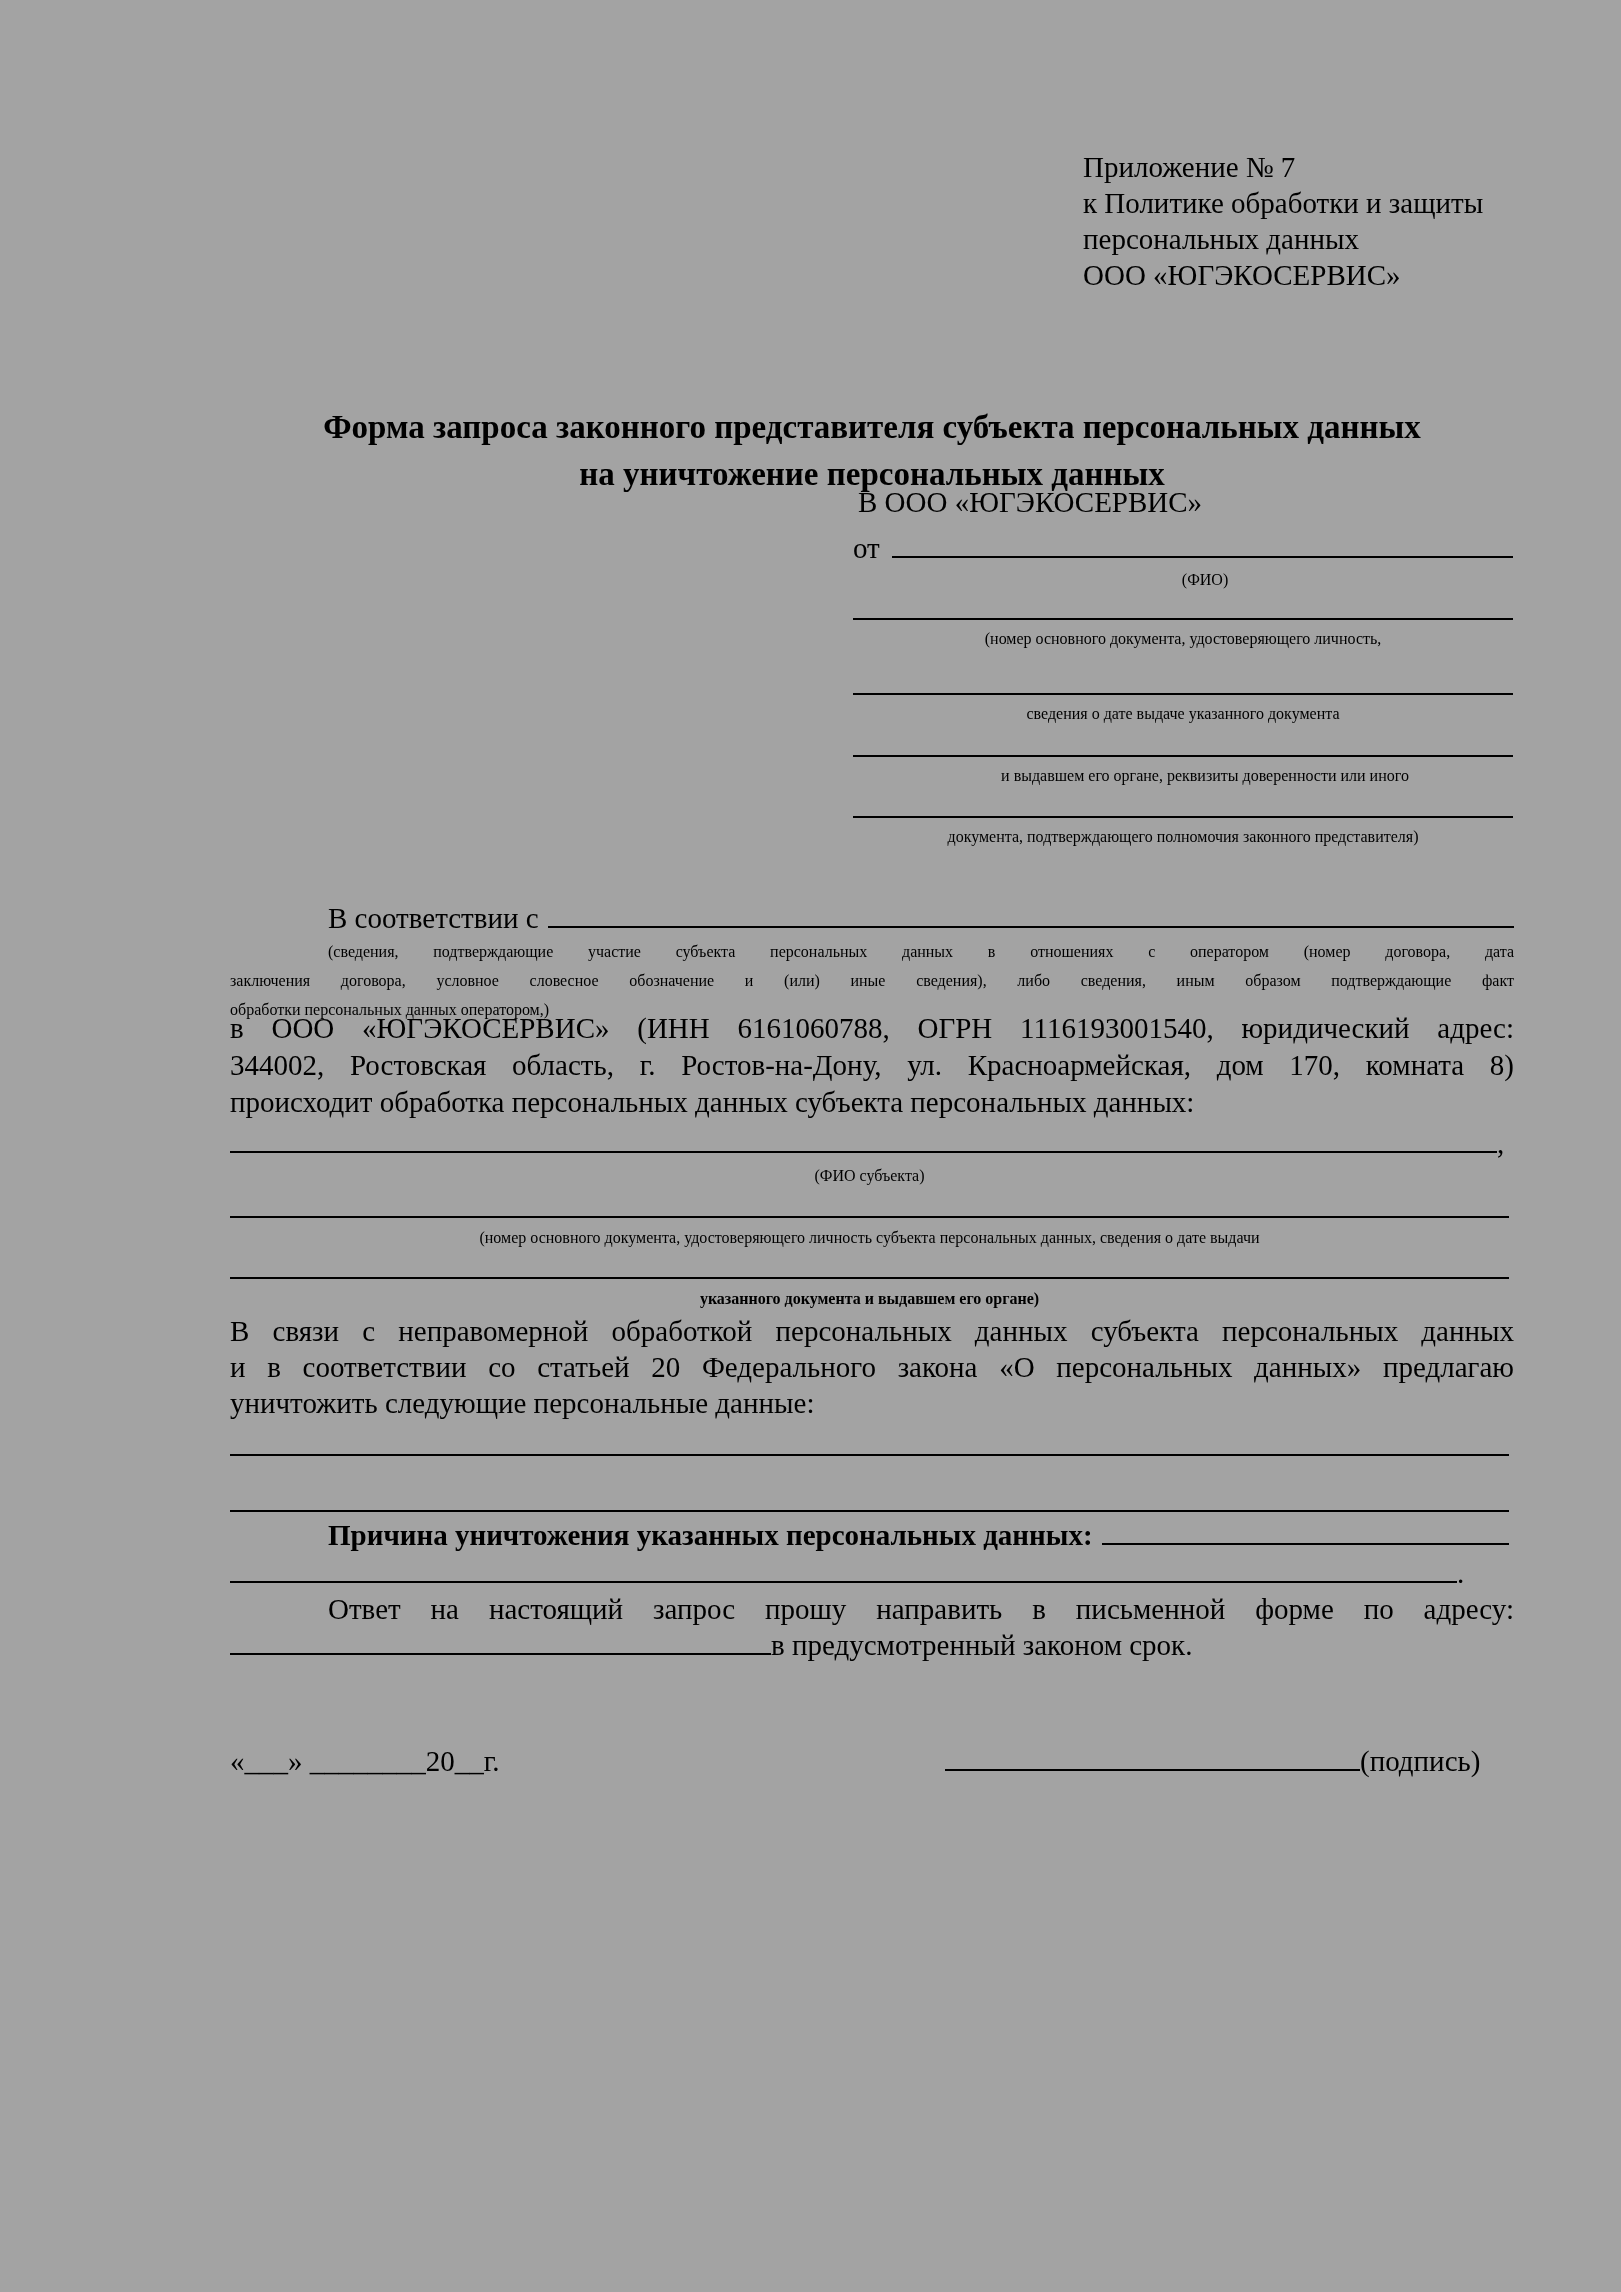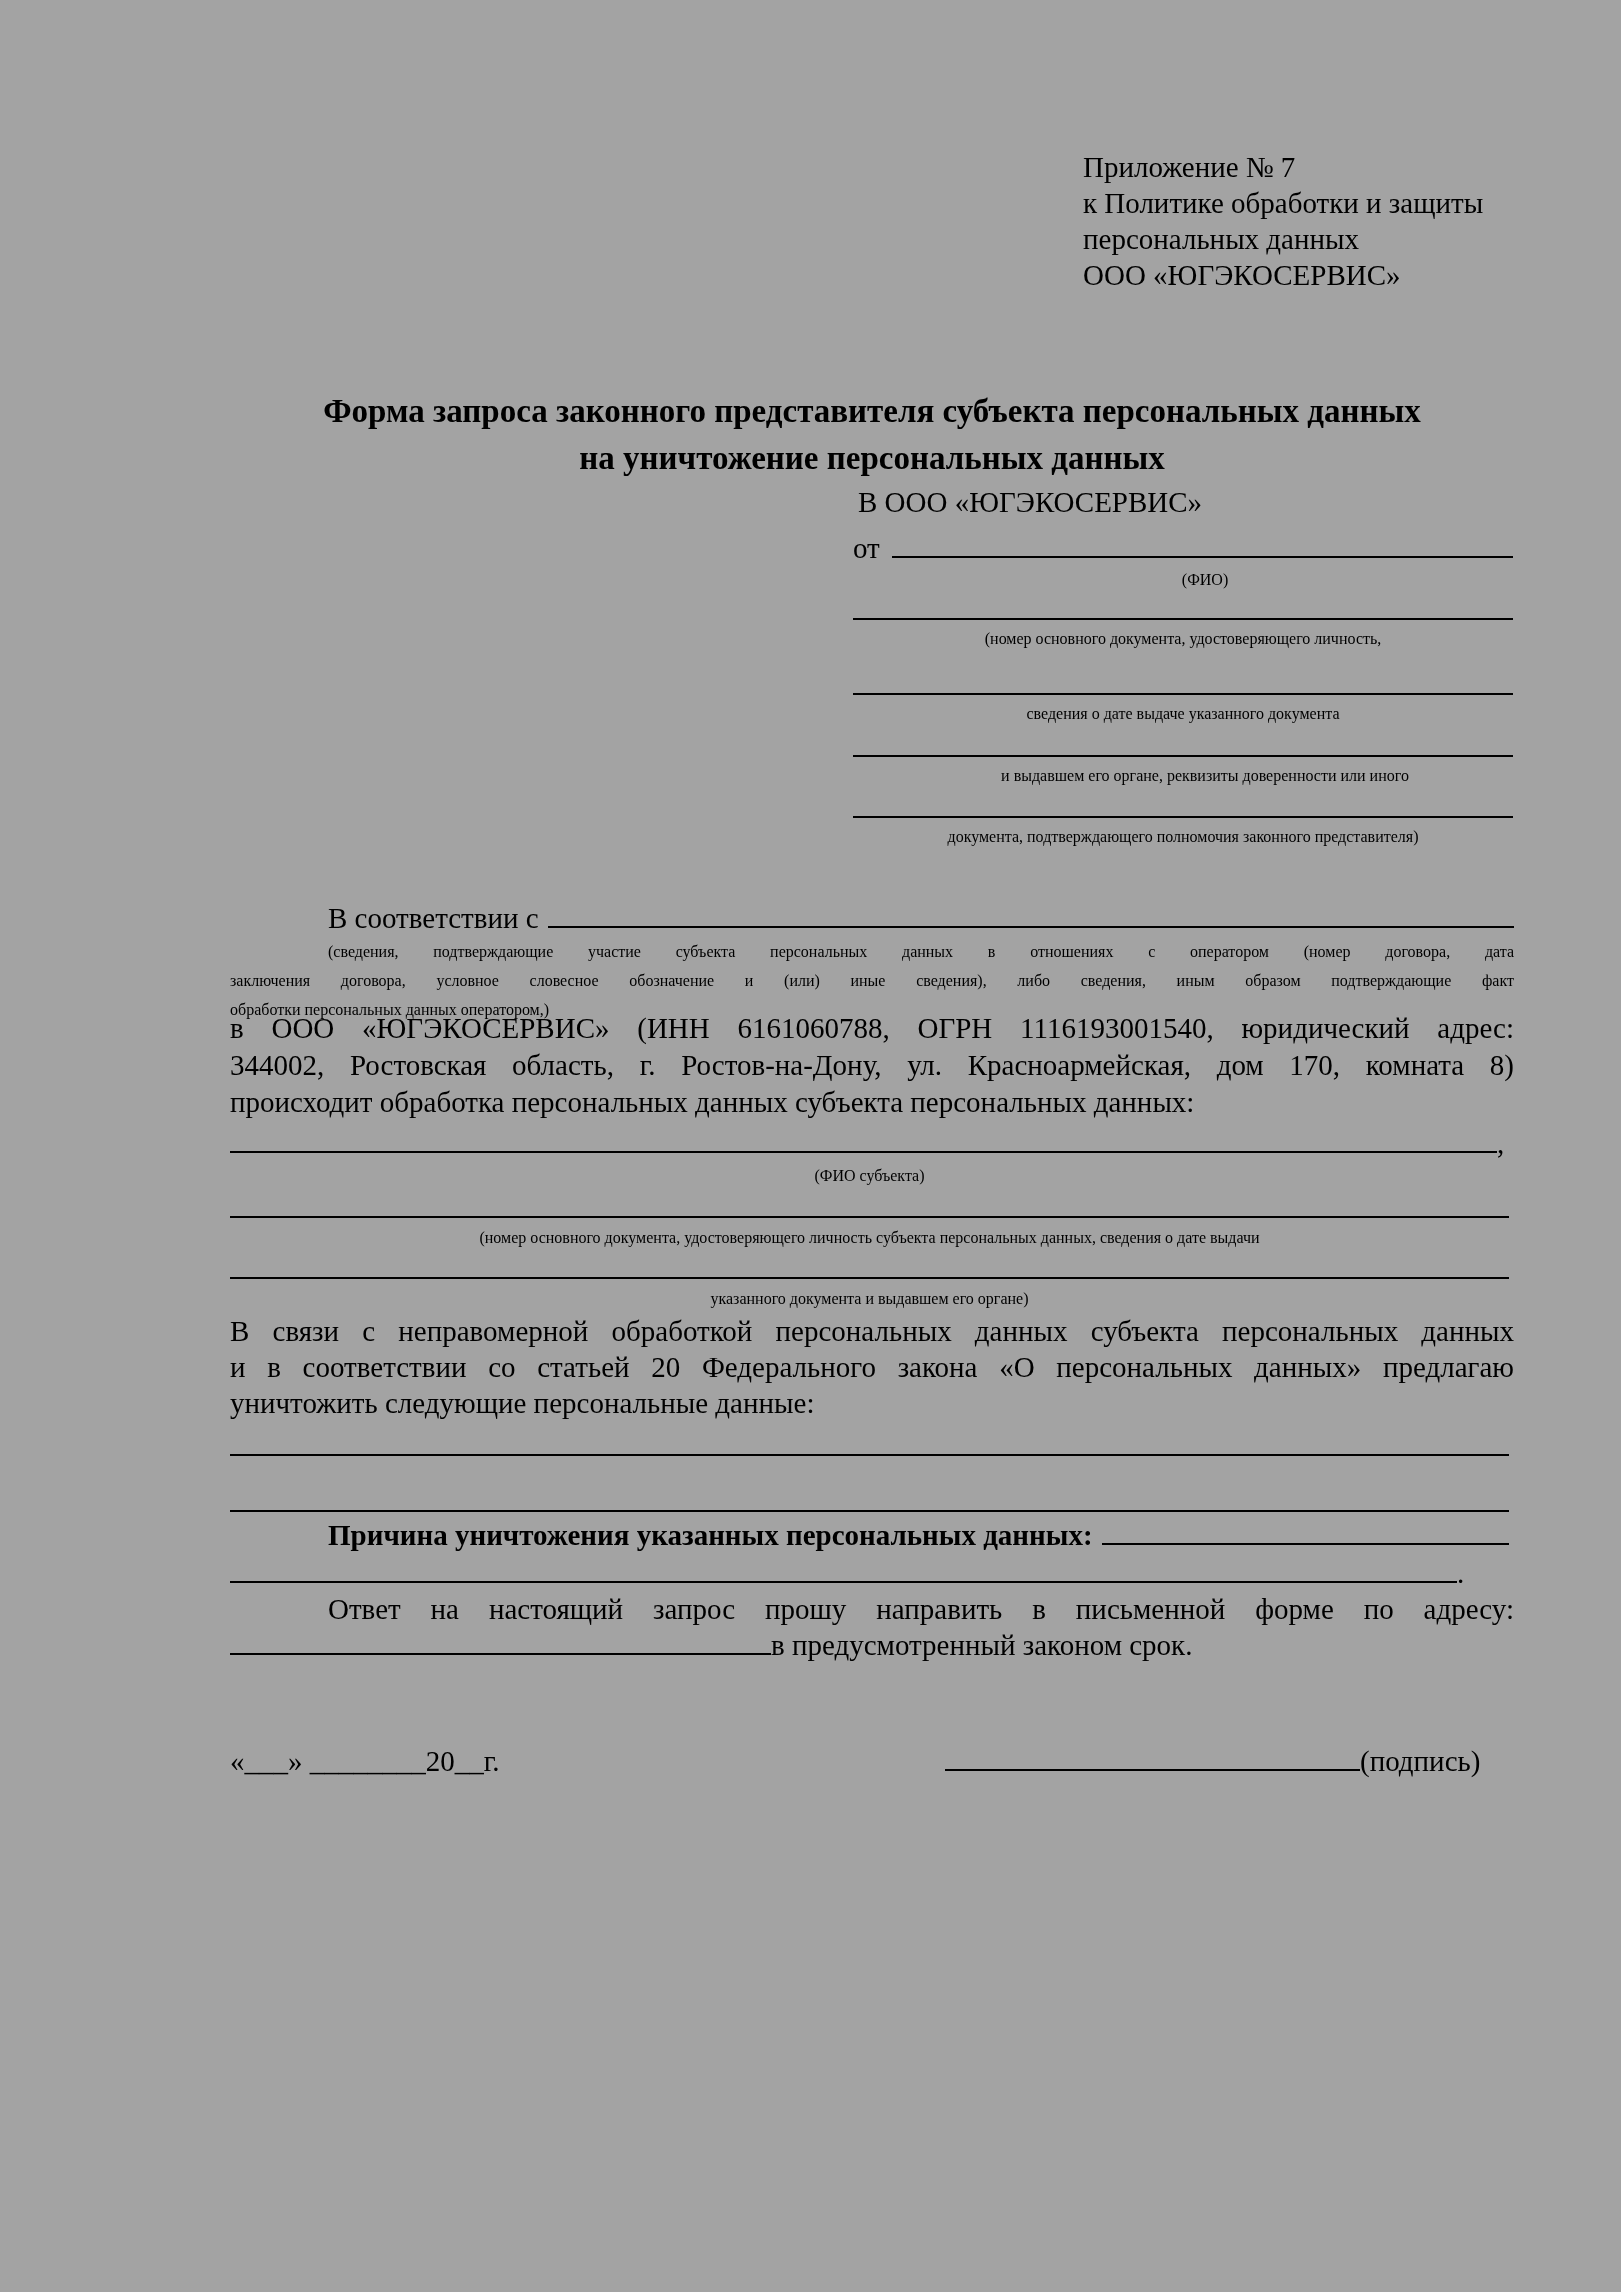--- a/index.html
+++ b/index.html
@@ -29,21 +29,21 @@
 
 <div class="page">
 
   <div class="abs body-text" style="left:1083px;top:149px;width:451px;">
     <div>Приложение № 7</div>
     <div>к Политике обработки и защиты</div>
     <div>персональных данных</div>
     <div>ООО «ЮГЭКОСЕРВИС»</div>
   </div>
 
-  <div class="abs title" style="left:230px;top:388px;width:1284px;">
+  <div class="abs title" style="left:230px;top:404px;width:1284px;">
     <div>Форма запроса законного представителя субъекта персональных данных</div>
     <div>на уничтожение персональных данных</div>
   </div>
 
   <div class="abs body-text" style="left:858px;top:484px;">В ООО «ЮГЭКОСЕРВИС»</div>
 
   <div class="abs body-text flexrow" style="left:853px;top:530px;width:660px;">
     <span class="nowrap" style="margin-right:11.8px;">от</span>
     <span class="fill-line"></span>
   </div>
@@ -81,21 +81,21 @@
   <div class="abs body-text flexrow" style="left:230px;top:1125px;width:1284px;">
     <span class="fixed-line" style="width:1267px;"></span>
     <span>,</span>
   </div>
   <div class="abs small-text center" style="left:230px;top:1163px;width:1279px;">(ФИО субъекта)</div>
 
   <div class="abs rule" style="left:230px;top:1216px;width:1279px;"></div>
   <div class="abs small-text center" style="left:230px;top:1225px;width:1279px;">(номер основного документа, удостоверяющего личность субъекта персональных данных, сведения о дате выдачи</div>
 
   <div class="abs rule" style="left:230px;top:1277px;width:1279px;"></div>
-  <div class="abs small-text center" style="left:230px;top:1286px;width:1279px;">указанного документа и выдавшем его органе)</div>
+  <div class="abs small-text center" style="left:230px;top:1286px;width:1279px;font-weight:bold;">указанного документа и выдавшем его органе)</div>
 
   <div class="abs body-text" style="left:230px;top:1313px;width:1284px;">
     <div class="jline">В связи с неправомерной обработкой персональных данных субъекта персональных данных</div>
     <div class="jline">и в соответствии со статьей 20 Федерального закона «О персональных данных» предлагаю</div>
     <div>уничтожить следующие персональные данные:</div>
   </div>
 
   <div class="abs rule" style="left:230px;top:1454px;width:1279px;"></div>
   <div class="abs rule" style="left:230px;top:1510px;width:1279px;"></div>
 

